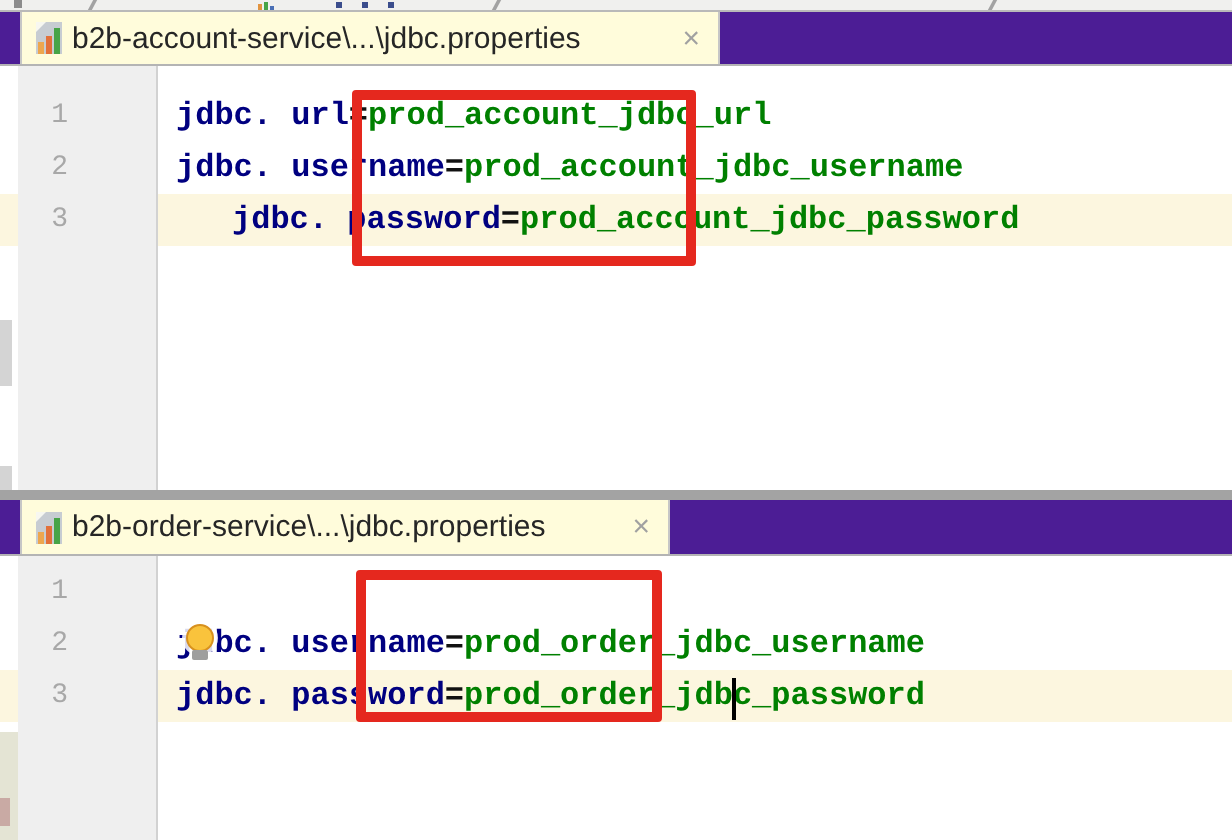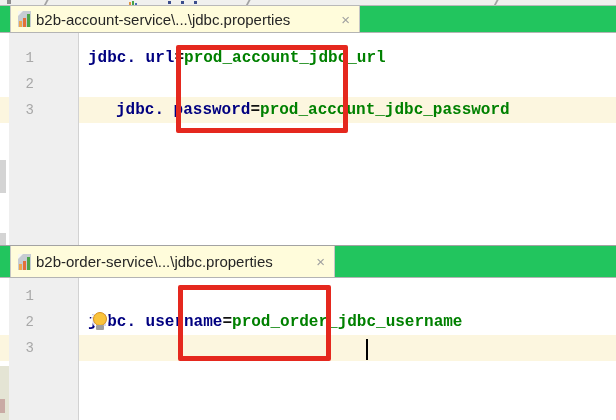--- a/index.html
+++ b/index.html
@@ -10,24 +10,24 @@
   
   .top-strip{position:absolute;left:0;top:0;width:616px;height:5px;
              background:#f0f0ee;border-bottom:1px solid #b9b9b9;overflow:hidden;}
   .frag{position:absolute;top:0;}
   .frag-sq{width:4px;height:4px;background:#8c8c8c;}
   .frag-slash{width:2px;height:6px;background:#a2a2a2;transform:skewX(-28deg);}
   .frag-bar{width:2px;position:absolute;bottom:-1px;}
   .frag-txt{width:3px;height:3px;background:#3b4d8c;top:1px;}
 
   
-  .tabbar{position:absolute;left:0;width:616px;background:#22c55e;
+  .tabbar{position:absolute;left:0;width:616px;background:#4c1d95;
           border-bottom:1px solid #b4b4b4;box-sizing:border-box;}
   .tabbar1{top:6px;height:27px;}
-  .tabbar2{top:245px;height:33px;border-top:1px solid #a3a3a3;}
+  .tabbar2{top:245px;height:33px;border-top:5px solid #a3a3a3;}
   .tab{position:absolute;top:0;bottom:0;background:#fffcdb;
        border-left:1px solid #c6c6c6;border-right:1px solid #c6c6c6;
        display:flex;align-items:center;padding:0 7px;box-sizing:border-box;}
   .tab-label{font-size:15px;color:#262626;white-space:nowrap;margin-left:5px;}
   .tab-close{margin-left:auto;color:#a1a1a1;font-size:15px;line-height:1;
              padding:0 2px;cursor:default;}
 
   
   .ficon{position:relative;width:13px;height:16px;flex:0 0 13px;}
   .ficon .page{position:absolute;left:0;top:0;width:13px;height:16px;background:#c7ccd2;}
@@ -99,20 +99,21 @@
 
   <div class="editor editor1">
     <div class="caret-row" style="top:64px;"></div>
     <div class="gutter"></div>
 
     <div class="lnum" style="top:12px;">1</div>
     <div class="lnum" style="top:38px;">2</div>
     <div class="lnum" style="top:64px;">3</div>
 
     <div class="cline" style="top:12px;text-align:center;"><span class="k">jdbc. url</span><span class="s">=</span><span class="v">prod_account_jdbc_url</span></div>
+    <div class="cline" style="top:38px;"><span class="k">jdbc. username</span><span class="s">=</span><span class="v">prod_account_jdbc_username</span></div>
     <div class="cline" style="top:64px;margin-left:28px;"><span class="k">jdbc. password</span><span class="s">=</span><span class="v">prod_account_jdbc_password</span></div>
 
     <div class="redbox" style="left:176px;top:12px;width:172px;height:88px;"></div>
 
     <div class="notch" style="top:127px;width:6px;height:33px;background:#d4d4d4;"></div>
     <div class="notch" style="top:200px;width:6px;height:12px;background:#d4d4d4;"></div>
   </div>
 
   <div class="tabbar tabbar2">
     <div class="tab" style="left:10px;width:325px;">
@@ -130,20 +131,21 @@
 
   <div class="editor editor2">
     <div class="caret-row" style="top:57px;"></div>
     <div class="gutter"></div>
 
     <div class="lnum" style="top:5px;">1</div>
     <div class="lnum" style="top:31px;">2</div>
     <div class="lnum" style="top:57px;">3</div>
 
     <div class="cline" style="top:31px;"><span class="k">jdbc. username</span><span class="s">=</span><span class="v">prod_order_jdbc_username</span></div>
+    <div class="cline" style="top:57px;"><span class="k">jdbc. password</span><span class="s">=</span><span class="v">prod_order_jdbc_password</span></div>
 
     <div class="redbox" style="left:178px;top:7px;width:153px;height:76px;"></div>
 
     <div class="bulb" style="left:93px;top:34px;">
       <span class="glass"></span>
         <span class="base"></span>
     </div>
     <div class="caret" style="left:366px;top:61px;"></div>
 
     <div class="notch" style="top:88px;width:9px;height:54px;background:#e4e4d4;"></div>

